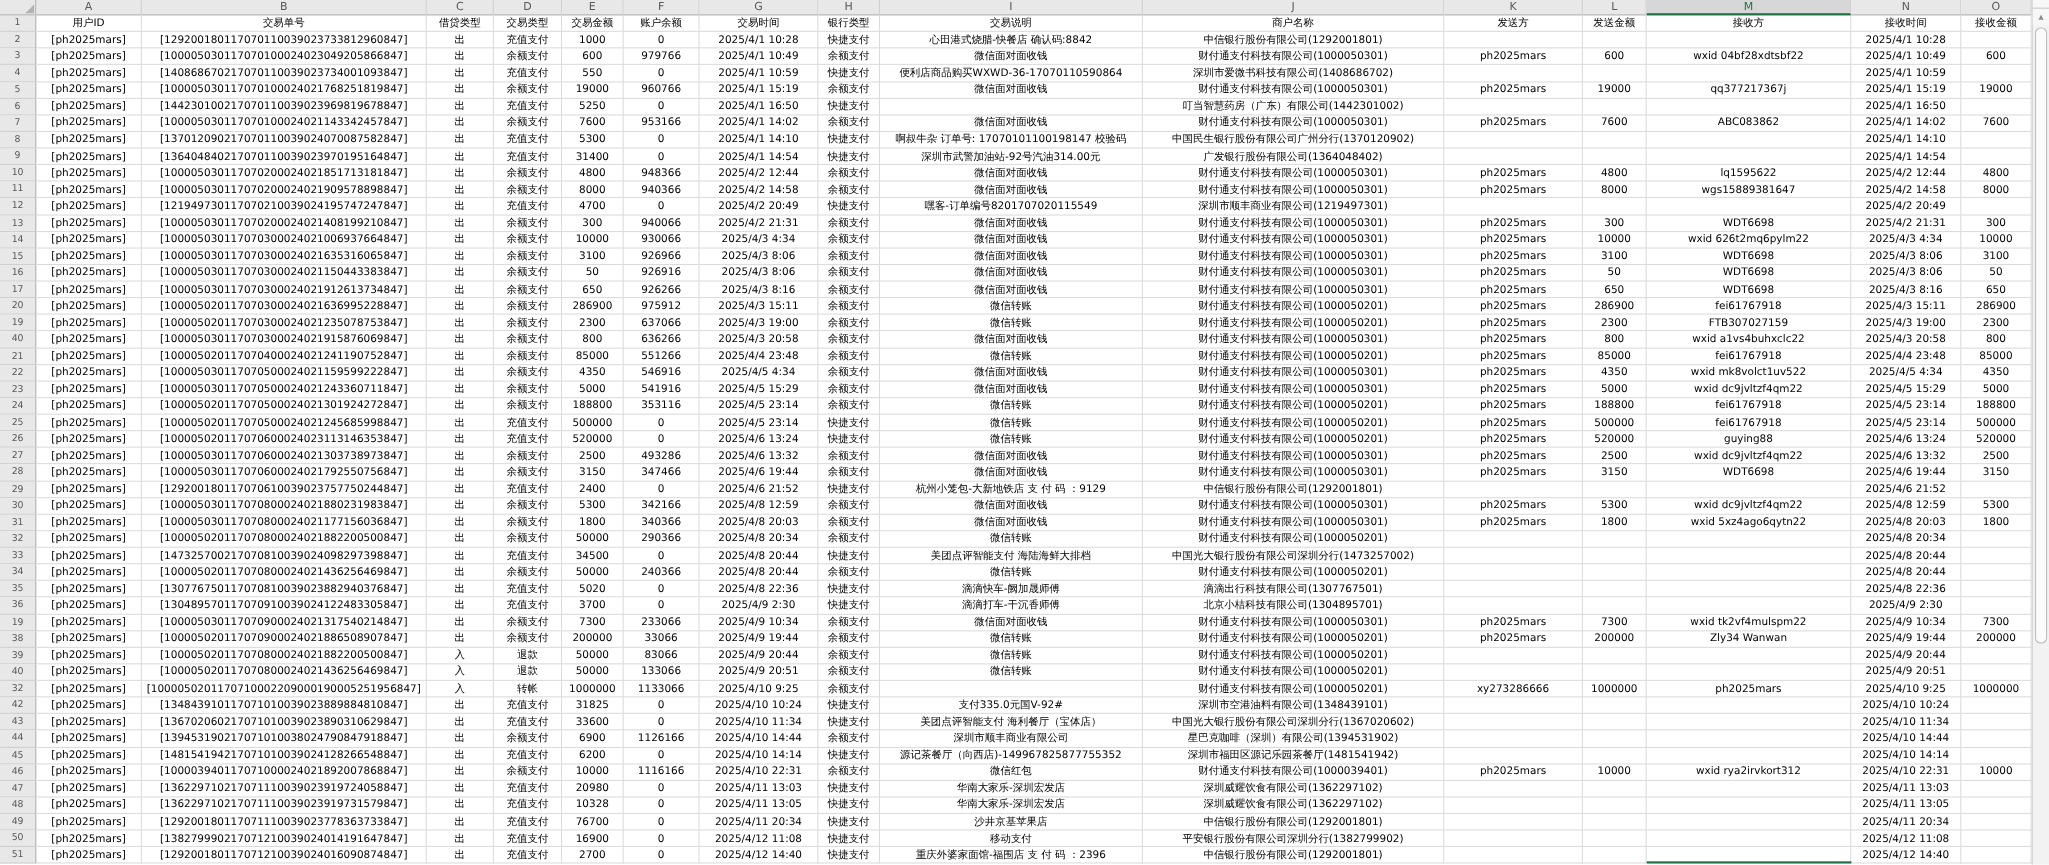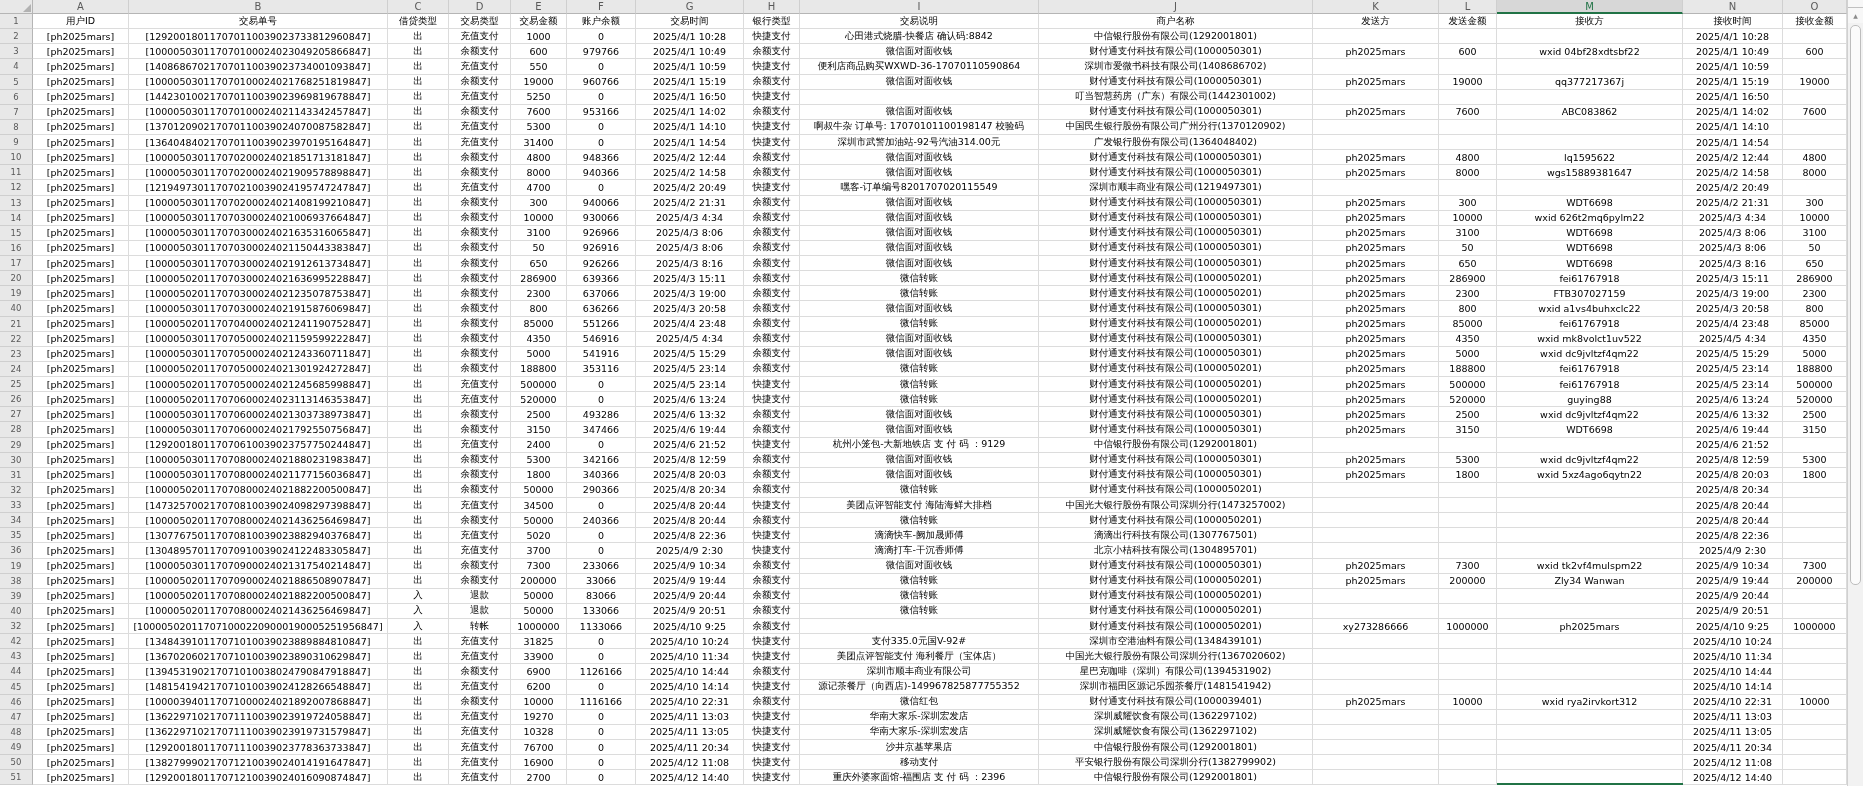--- a/index.html
+++ b/index.html
@@ -392,21 +392,21 @@
           <td class="cell">2025/4/3 8:16</td>
           <td class="cell">650</td>
         </tr>
         <tr class="datarow">
           <td class="rownum">20</td>
           <td class="cell">[ph2025mars]</td>
           <td class="cell">[100005020117070300024021636995228847]</td>
           <td class="cell">出</td>
           <td class="cell">余额支付</td>
           <td class="cell">286900</td>
-          <td class="cell">639366</td>
+          <td class="cell">975912</td>
           <td class="cell">2025/4/3 15:11</td>
           <td class="cell">余额支付</td>
           <td class="cell">微信转账</td>
           <td class="cell">财付通支付科技有限公司(1000050201)</td>
           <td class="cell">ph2025mars</td>
           <td class="cell">286900</td>
           <td class="cell">fei61767918</td>
           <td class="cell">2025/4/3 15:11</td>
           <td class="cell">286900</td>
         </tr>
@@ -841,21 +841,21 @@
           <td class="cell"></td>
           <td class="cell">2025/4/10 10:24</td>
           <td class="cell"></td>
         </tr>
         <tr class="datarow">
           <td class="rownum">43</td>
           <td class="cell">[ph2025mars]</td>
           <td class="cell">[136702060217071010039023890310629847]</td>
           <td class="cell">出</td>
           <td class="cell">充值支付</td>
-          <td class="cell">33900</td>
+          <td class="cell">33600</td>
           <td class="cell">0</td>
           <td class="cell">2025/4/10 11:34</td>
           <td class="cell">快捷支付</td>
           <td class="cell">美团点评智能支付 海利餐厅（宝体店）</td>
           <td class="cell">中国光大银行股份有限公司深圳分行(1367020602)</td>
           <td class="cell"></td>
           <td class="cell"></td>
           <td class="cell"></td>
           <td class="cell">2025/4/10 11:34</td>
           <td class="cell"></td>
@@ -913,21 +913,21 @@
           <td class="cell">wxid rya2irvkort312</td>
           <td class="cell">2025/4/10 22:31</td>
           <td class="cell">10000</td>
         </tr>
         <tr class="datarow">
           <td class="rownum">47</td>
           <td class="cell">[ph2025mars]</td>
           <td class="cell">[136229710217071110039023919724058847]</td>
           <td class="cell">出</td>
           <td class="cell">充值支付</td>
-          <td class="cell">19270</td>
+          <td class="cell">20980</td>
           <td class="cell">0</td>
           <td class="cell">2025/4/11 13:03</td>
           <td class="cell">快捷支付</td>
           <td class="cell">华南大家乐-深圳宏发店</td>
           <td class="cell">深圳威耀饮食有限公司(1362297102)</td>
           <td class="cell"></td>
           <td class="cell"></td>
           <td class="cell"></td>
           <td class="cell">2025/4/11 13:03</td>
           <td class="cell"></td>

